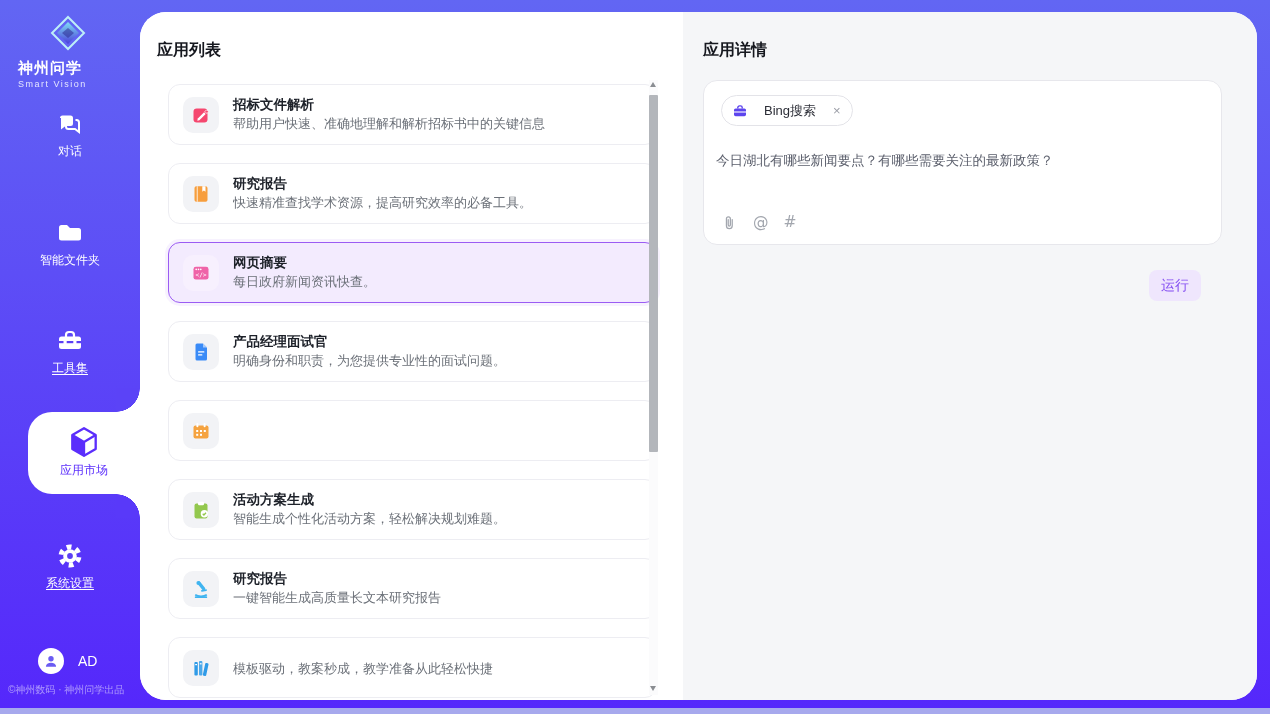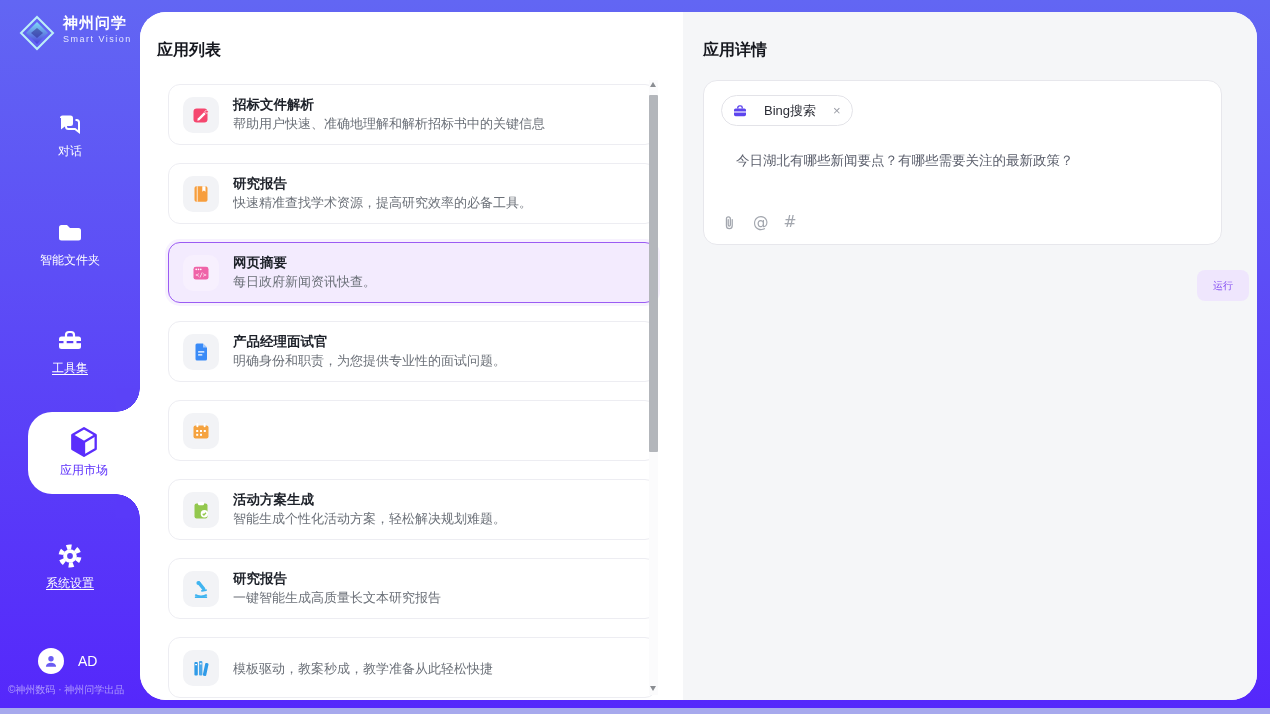--- a/index.html
+++ b/index.html
@@ -13,21 +13,21 @@
   .bottom-strip { position:absolute; left:0; right:0; bottom:0; height:6px; background:#A7A9ED; }
   .content {
     position:absolute; left:140px; top:12px; width:1117px; height:688px;
     border-radius:26px; overflow:hidden; display:flex; background:#fff;
   }
   .col-list { width:543px; background:#fff; position:relative; }
   .col-detail { flex:1; background:#F5F6F8; position:relative; }
 
   
   .sidebar { position:absolute; left:0; top:0; width:140px; height:714px; }
-  .logo { position:absolute; left:18px; top:14px; display:flex; align-items:flex-start; gap:7px; }
+  .logo { position:absolute; left:18px; top:14px; display:flex; align-items:flex-end; gap:7px;flex-direction:column; }
   .logo-text .name { color:#fff; font-weight:bold; font-size:15px; letter-spacing:1px; }
   .logo-text .sub { color:#E4E6FF; font-size:9px; letter-spacing:1.5px; margin-top:1px; }
   .nav-item { position:absolute; left:0; width:140px; text-align:center; cursor:pointer; }
   .nav-item .nico { display:block; margin:0 auto 5px; }
   .nav-item .nlabel { color:#fff; font-size:12px; }
   .nav-item .nlabel.u { text-decoration:underline; text-underline-offset:2px; }
   .active-bubble {
     position:absolute; left:28px; top:412px; width:112px; height:82px;
     background:#fff; border-radius:24px 0 0 24px; text-align:center; cursor:pointer;
   }
@@ -72,27 +72,27 @@
     position:absolute; left:20px; top:68px; width:519px; height:165px;
     background:#fff; border:1px solid #E7E7EC; border-radius:14px; cursor:text;
   }
   .tag {
     position:absolute; left:17px; top:14px; height:31px;
     border:1px solid #E3E3E8; border-radius:16px; background:#fff;
     display:inline-flex; align-items:center; gap:17px; padding:0 11px; cursor:pointer;
   }
   .tag-label { font-size:13px; color:#2B2D36; }
   .tag-close { font-size:13px; color:#9A9DA6; cursor:pointer; line-height:1; }
-  .query { position:absolute; left:32px; top:70px; right:18px; font-size:13.5px; color:#5A5E6B; line-height:19px; }
+  .query { position:absolute; left:12px; top:70px; right:18px; font-size:13.5px; color:#5A5E6B; line-height:19px; }
   .composer-tools { position:absolute; left:17px; bottom:13px; display:flex; align-items:center; gap:15px; }
   .tool-btn { color:#A2A6AE; font-size:16px; cursor:pointer; display:flex; align-items:center; }
   .tool-btn.txt { font-size:15.5px; font-family:"DejaVu Sans",sans-serif; }
   .run-btn {
-    position:absolute; left:514px; top:258px; width:52px; height:31px;
-    background:#EFE6FD; color:#8650F2; font-size:10px; border:none; border-radius:8px; cursor:pointer;
+    position:absolute; left:466px; top:258px; width:52px; height:31px;
+    background:#EFE6FD; color:#8650F2; font-size:14px; border:none; border-radius:8px; cursor:pointer;
     font-family:inherit;
   }
 </style>
 </head>
 <body>
 
 <div class="sidebar">
 
   <div class="logo">
     <svg width="38" height="38" viewBox="0 0 38 38">

